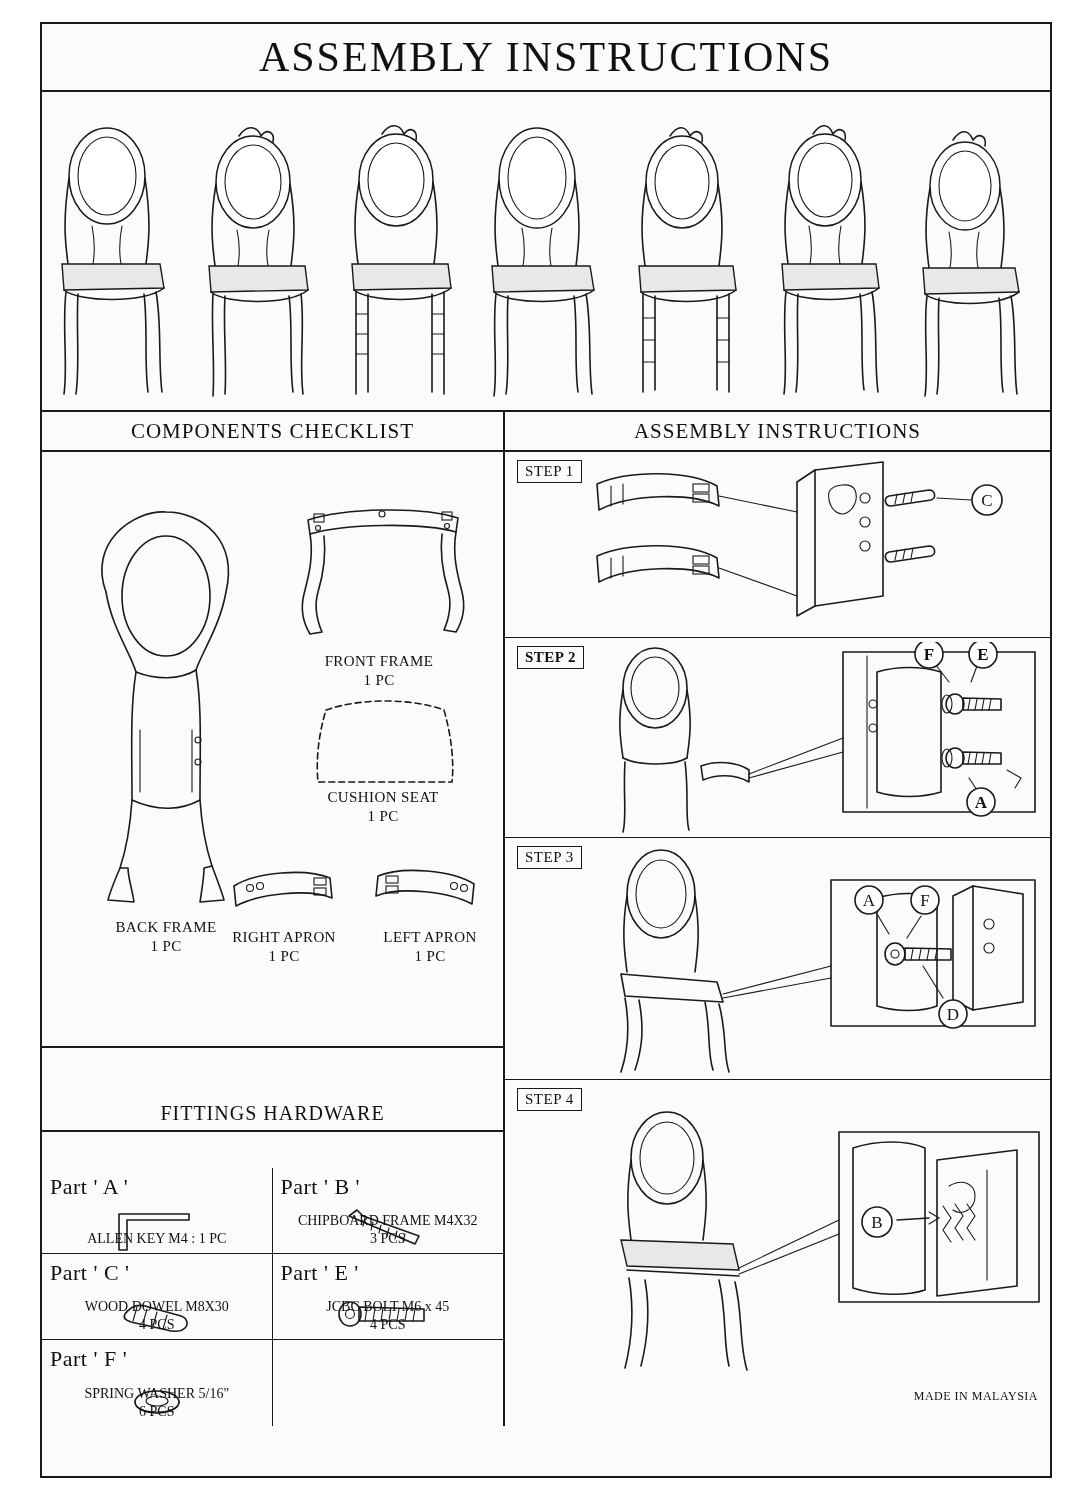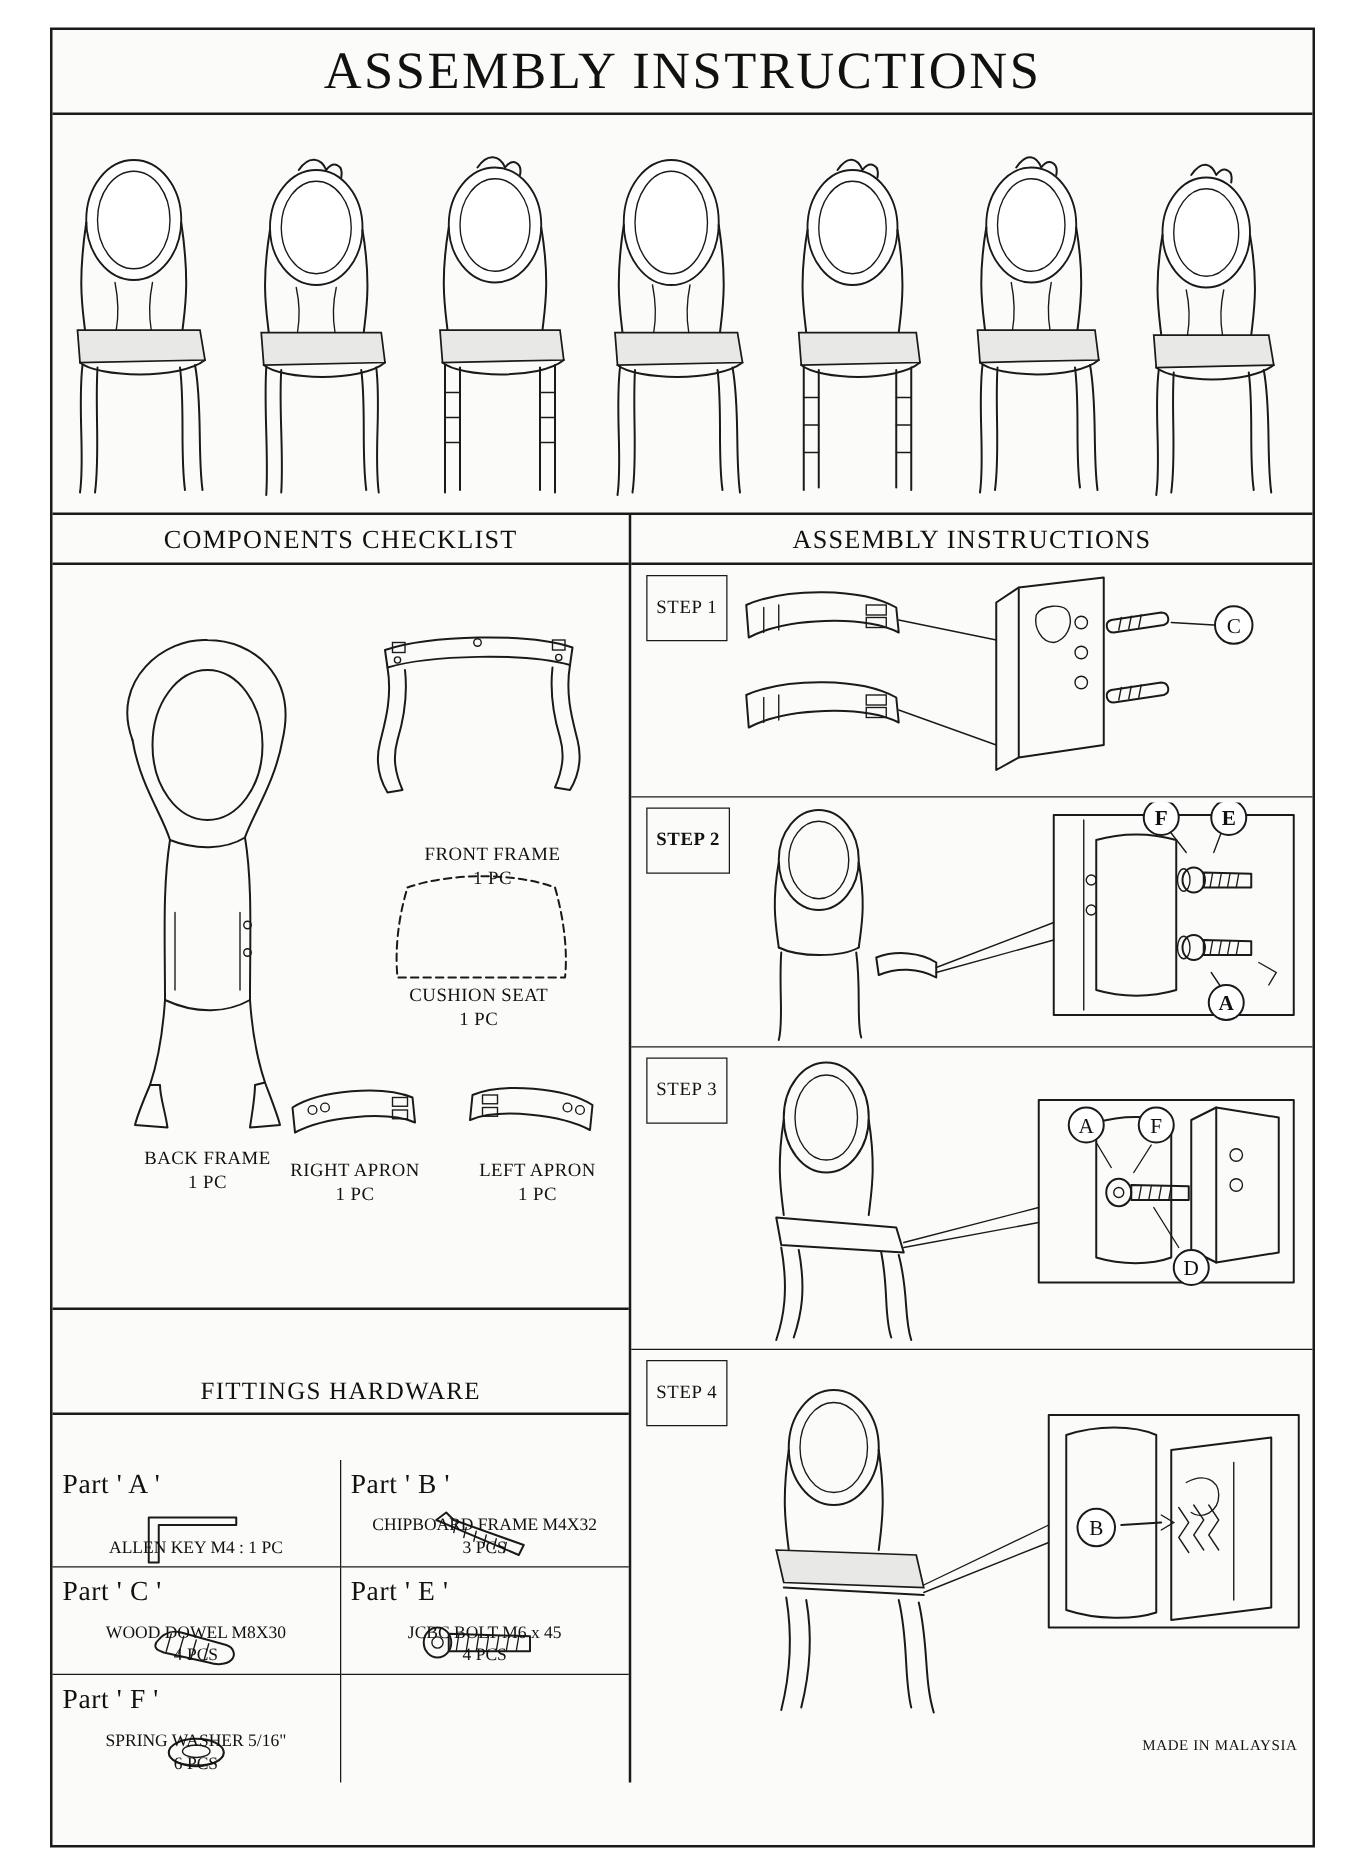--- a/index.html
+++ b/index.html
@@ -123,21 +123,21 @@
   }
   .step-block{
     position:relative;
     border-bottom:1.5px solid #1a1a1a;
     box-sizing:border-box;
   }
   .step-tag{
     position:absolute;
     left:12px;top:8px;
     border:1.5px solid #1a1a1a;
-    padding:17px 7px;
+    padding:2px 7px;
     font-size:15px;
     letter-spacing:0.5px;
     background:#fbfbfa;
   }
   .made{
     position:absolute;
     right:12px;bottom:6px;
     font-size:12px;
     letter-spacing:0.5px;
   }
@@ -305,21 +305,21 @@
         <svg width="180" height="150" viewBox="0 0 180 150" style="position:absolute;left:250px;top:10px;">
           <path class="ln" d="M16 22 C52 10 130 8 166 20 L164 34 C128 24 52 26 18 36 Z"></path>
           <path class="ln" d="M18 36 C22 60 16 80 12 96 C8 112 12 126 18 136 L30 134 C24 120 22 108 26 94 C32 74 34 56 32 38"></path>
           <path class="ln" d="M164 34 C160 58 166 78 170 94 C174 110 170 124 164 134 L152 132 C158 118 160 106 156 92 C150 72 148 54 150 36"></path>
           <rect class="ln-t" x="22" y="16" width="10" height="8"></rect>
           <rect class="ln-t" x="150" y="14" width="10" height="8"></rect>
           <circle class="ln-t" cx="90" cy="16" r="3"></circle>
           <circle class="ln-t" cx="26" cy="30" r="2.5"></circle>
           <circle class="ln-t" cx="155" cy="28" r="2.5"></circle>
         </svg>
-        <div class="cap" style="left:257px;top:164px;width:190px;margin-top:23px;">
+        <div class="cap" style="left:242px;top:164px;width:190px;">
           <div>FRONT FRAME</div>
           <div>1 PC</div>
         </div>
 
         <svg width="160" height="100" viewBox="0 0 160 100" style="position:absolute;left:262px;top:206px;">
           <path class="ln" d="M22 16 C56 4 108 4 140 16 C148 44 150 70 148 88 L14 88 C12 68 14 42 22 16 Z" stroke-dasharray="6 4"></path>
         </svg>
         <div class="cap" style="left:246px;top:300px;width:190px;">
           <div>CUSHION SEAT</div>
           <div>1 PC</div>

